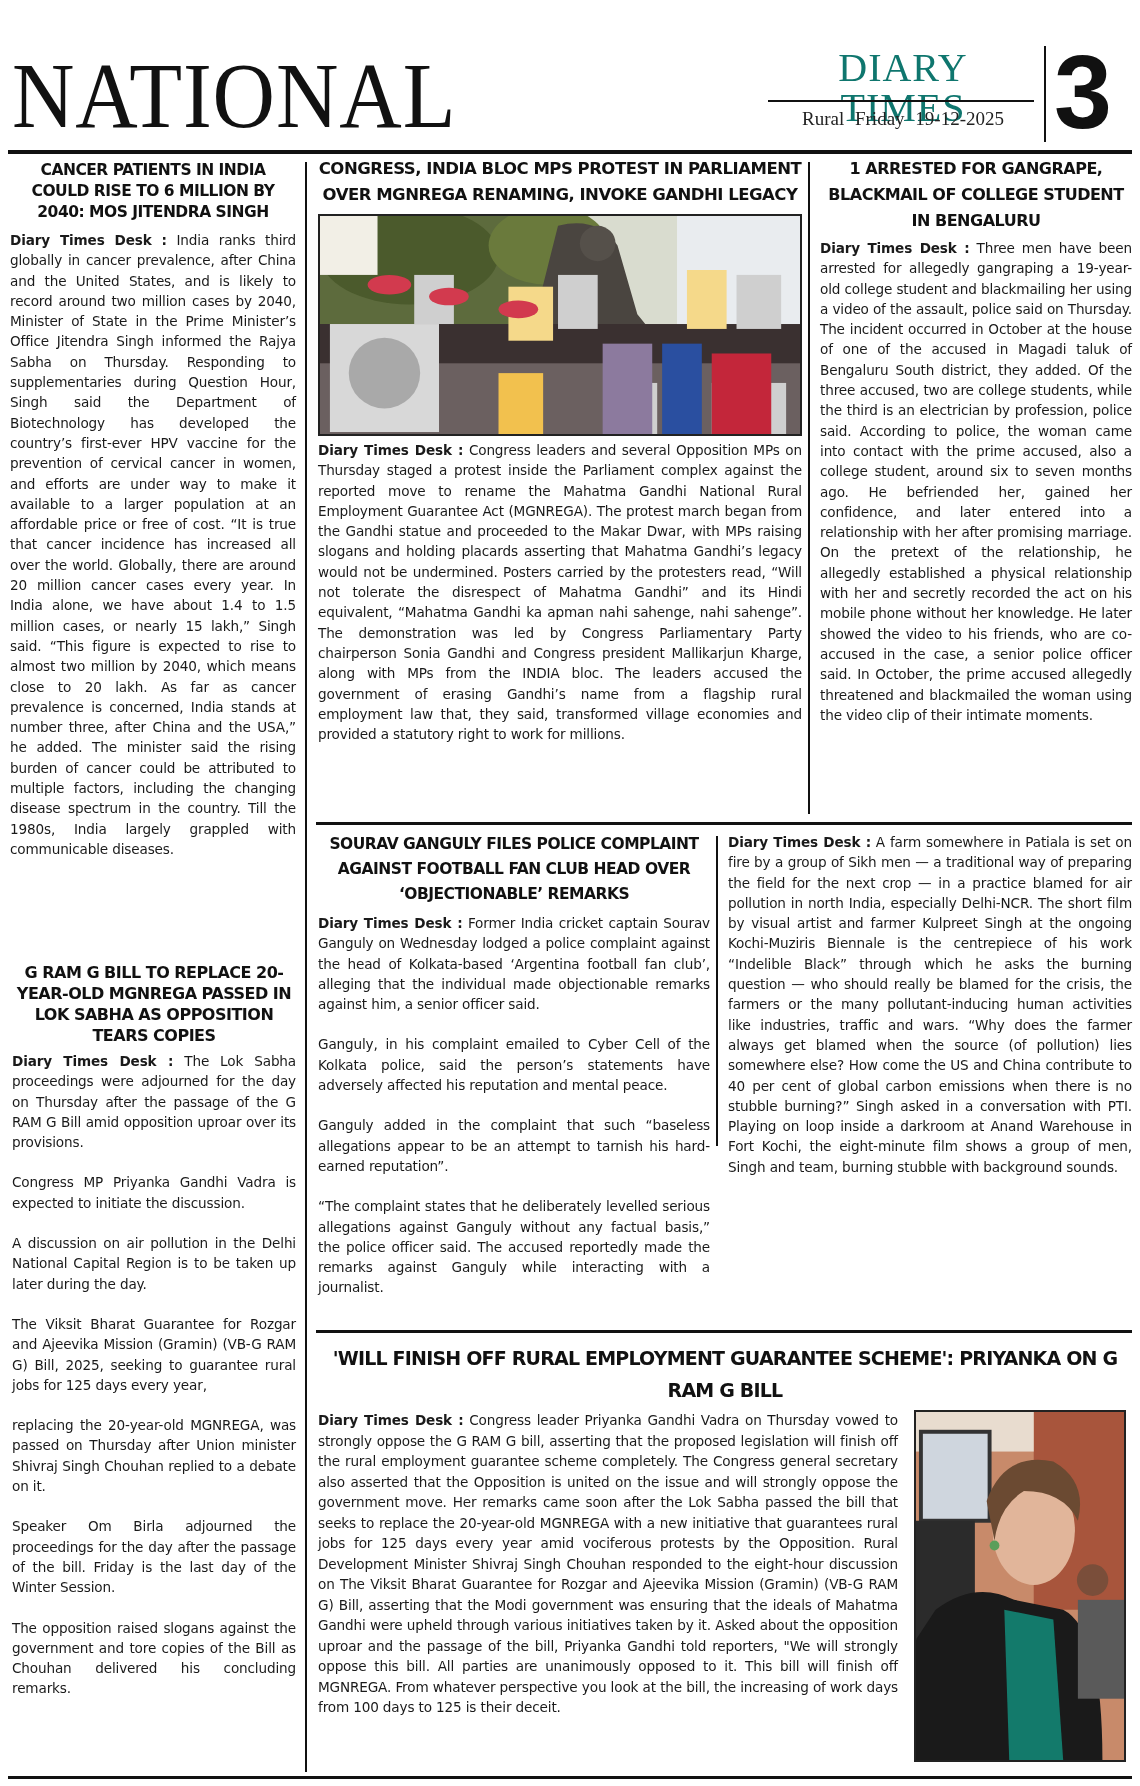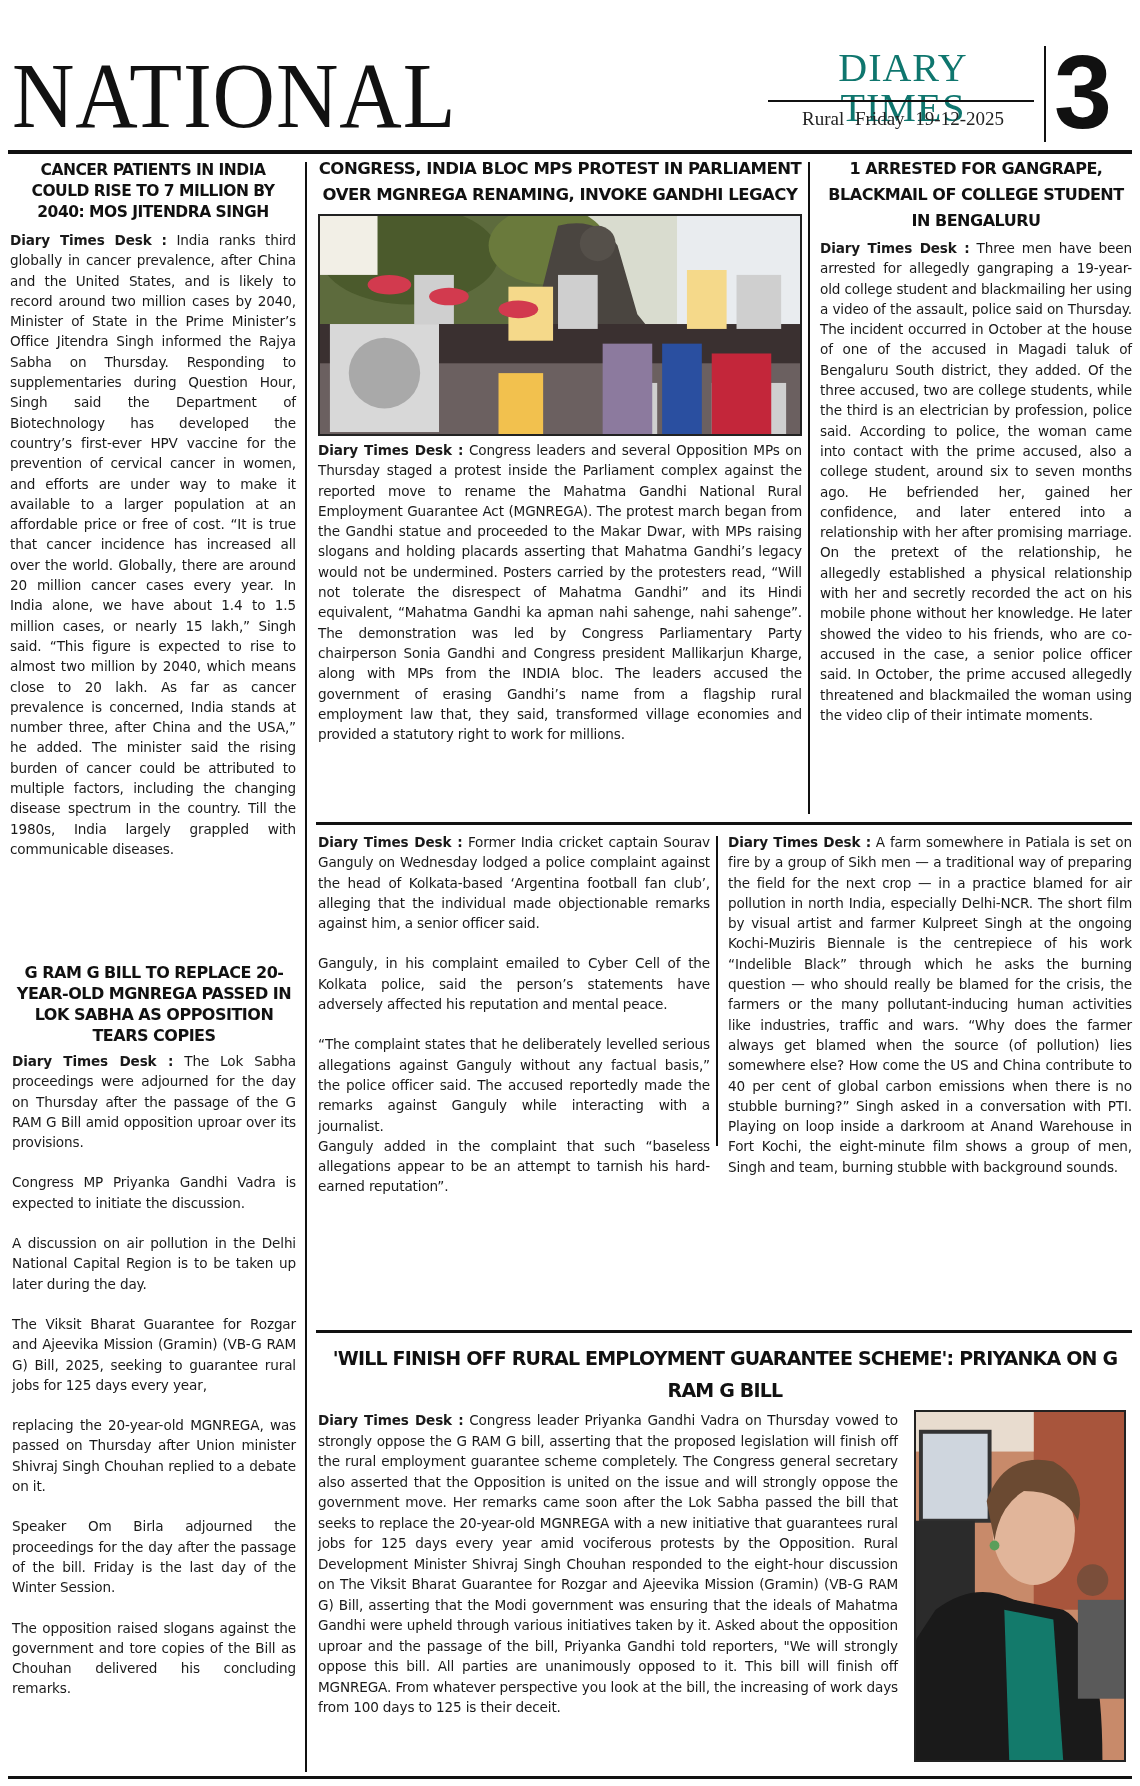--- a/index.html
+++ b/index.html
@@ -66,21 +66,21 @@
 <div class="top-rule"></div>
 
 <div class="vrule" style="left:305px; top:162px; height:1610px;"></div>
 <div class="vrule" style="left:808px; top:162px; height:652px;"></div>
 <div class="vrule" style="left:716px; top:836px; height:310px;"></div>
 <div class="hrule" style="left:316px; top:822px; width:816px;"></div>
 <div class="hrule" style="left:316px; top:1330px; width:816px;"></div>
 <div class="hrule" style="left:8px; top:1776px; width:1124px; height:3px;"></div>
 
 <article class="col" style="left:10px; top:160px; width:286px;">
-  <h2 class="headline" style="font-size:15.5px; line-height:21px; margin-bottom:7px;">CANCER PATIENTS IN INDIA COULD RISE TO 7 MILLION BY 2040: MOS JITENDRA SINGH</h2>
+  <h2 class="headline" style="font-size:15.5px; line-height:21px; margin-bottom:7px;">CANCER PATIENTS IN INDIA COULD RISE TO 6 MILLION BY 2040: MOS JITENDRA SINGH</h2>
   <div class="body-text">
     <p><span class="dateline">Diary Times Desk :</span><span> India ranks third globally in cancer prevalence, after China and the United States, and is likely to record around two million cases by 2040, Minister of State in the Prime Minister’s Office Jitendra Singh informed the Rajya Sabha on Thursday. Responding to supplementaries during Question Hour, Singh said the Department of Biotechnology has developed the country’s first-ever HPV vaccine for the prevention of cervical cancer in women, and efforts are under way to make it available to a larger population at an affordable price or free of cost. “It is true that cancer incidence has increased all over the world. Globally, there are around 20 million cancer cases every year. In India alone, we have about 1.4 to 1.5 million cases, or nearly 15 lakh,” Singh said. “This figure is expected to rise to almost two million by 2040, which means close to 20 lakh. As far as cancer prevalence is concerned, India stands at number three, after China and the USA,” he added. The minister said the rising burden of cancer could be attributed to multiple factors, including the changing disease spectrum in the country. Till the 1980s, India largely grappled with communicable diseases.</span></p>
   </div>
 </article>
 
 <article class="col" style="left:12px; top:962px; width:284px;">
   <h2 class="headline" style="font-size:16px; line-height:21px; margin-bottom:5px;">G RAM G BILL TO REPLACE 20-YEAR-OLD MGNREGA PASSED IN LOK SABHA AS OPPOSITION TEARS COPIES</h2>
   <div class="body-text">
     <p><span class="dateline">Diary Times Desk :</span><span> The Lok Sabha proceedings were adjourned for the day on Thursday after the passage of the G RAM G Bill amid opposition uproar over its provisions.</span></p>
     <p>Congress MP Priyanka Gandhi Vadra is expected to initiate the discussion.</p>
@@ -132,25 +132,26 @@
 </article>
 
 <article class="col" style="left:820px; top:156px; width:312px;">
   <h2 class="headline" style="font-size:16px; line-height:26px; margin-bottom:4px;">1 ARRESTED FOR GANGRAPE, BLACKMAIL OF COLLEGE STUDENT IN BENGALURU</h2>
   <div class="body-text">
     <p><span class="dateline">Diary Times Desk :</span><span> Three men have been arrested for allegedly gangraping a 19-year-old college student and blackmailing her using a video of the assault, police said on Thursday. The incident occurred in October at the house of one of the accused in Magadi taluk of Bengaluru South district, they added. Of the three accused, two are college students, while the third is an electrician by profession, police said. According to police, the woman came into contact with the prime accused, also a college student, around six to seven months ago. He befriended her, gained her confidence, and later entered into a relationship with her after promising marriage. On the pretext of the relationship, he allegedly established a physical relationship with her and secretly recorded the act on his mobile phone without her knowledge. He later showed the video to his friends, who are co-accused in the case, a senior police officer said. In October, the prime accused allegedly threatened and blackmailed the woman using the video clip of their intimate moments.</span></p>
   </div>
 </article>
 
 <article class="col" style="left:318px; top:832px; width:392px;">
+  <h2 class="headline" style="font-size:15.5px; line-height:25px; margin-bottom:6px;">SOURAV GANGULY FILES POLICE COMPLAINT AGAINST FOOTBALL FAN CLUB HEAD OVER ‘OBJECTIONABLE’ REMARKS</h2>
   <div class="body-text">
     <p><span class="dateline">Diary Times Desk :</span><span> Former India cricket captain Sourav Ganguly on Wednesday lodged a police complaint against the head of Kolkata-based ‘Argentina football fan club’, alleging that the individual made objectionable remarks against him, a senior officer said.</span></p>
     <p>Ganguly, in his complaint emailed to Cyber Cell of the Kolkata police, said the person’s statements have adversely affected his reputation and mental peace.</p>
+    <p>Ganguly added in the complaint that such “baseless allegations appear to be an attempt to tarnish his hard-earned reputation”.</p>
     <p style="margin-bottom:0;">“The complaint states that he deliberately levelled serious allegations against Ganguly without any factual basis,” the police officer said. The accused reportedly made the remarks against Ganguly while interacting with a journalist.</p>
-    <p>Ganguly added in the complaint that such “baseless allegations appear to be an attempt to tarnish his hard-earned reputation”.</p>
   </div>
 </article>
 
 <article class="col" style="left:728px; top:832px; width:404px;">
   <div class="body-text">
     <p><span class="dateline">Diary Times Desk :</span><span> A farm somewhere in Patiala is set on fire by a group of Sikh men — a traditional way of preparing the field for the next crop — in a practice blamed for air pollution in north India, especially Delhi-NCR. The short film by visual artist and farmer Kulpreet Singh at the ongoing Kochi-Muziris Biennale is the centrepiece of his work “Indelible Black” through which he asks the burning question — who should really be blamed for the crisis, the farmers or the many pollutant-inducing human activities like industries, traffic and wars. “Why does the farmer always get blamed when the source (of pollution) lies somewhere else? How come the US and China contribute to 40 per cent of global carbon emissions when there is no stubble burning?” Singh asked in a conversation with PTI. Playing on loop inside a darkroom at Anand Warehouse in Fort Kochi, the eight-minute film shows a group of men, Singh and team, burning stubble with background sounds.</span></p>
   </div>
 </article>
 
 <article class="col" style="left:318px; top:1342px; width:814px;">

